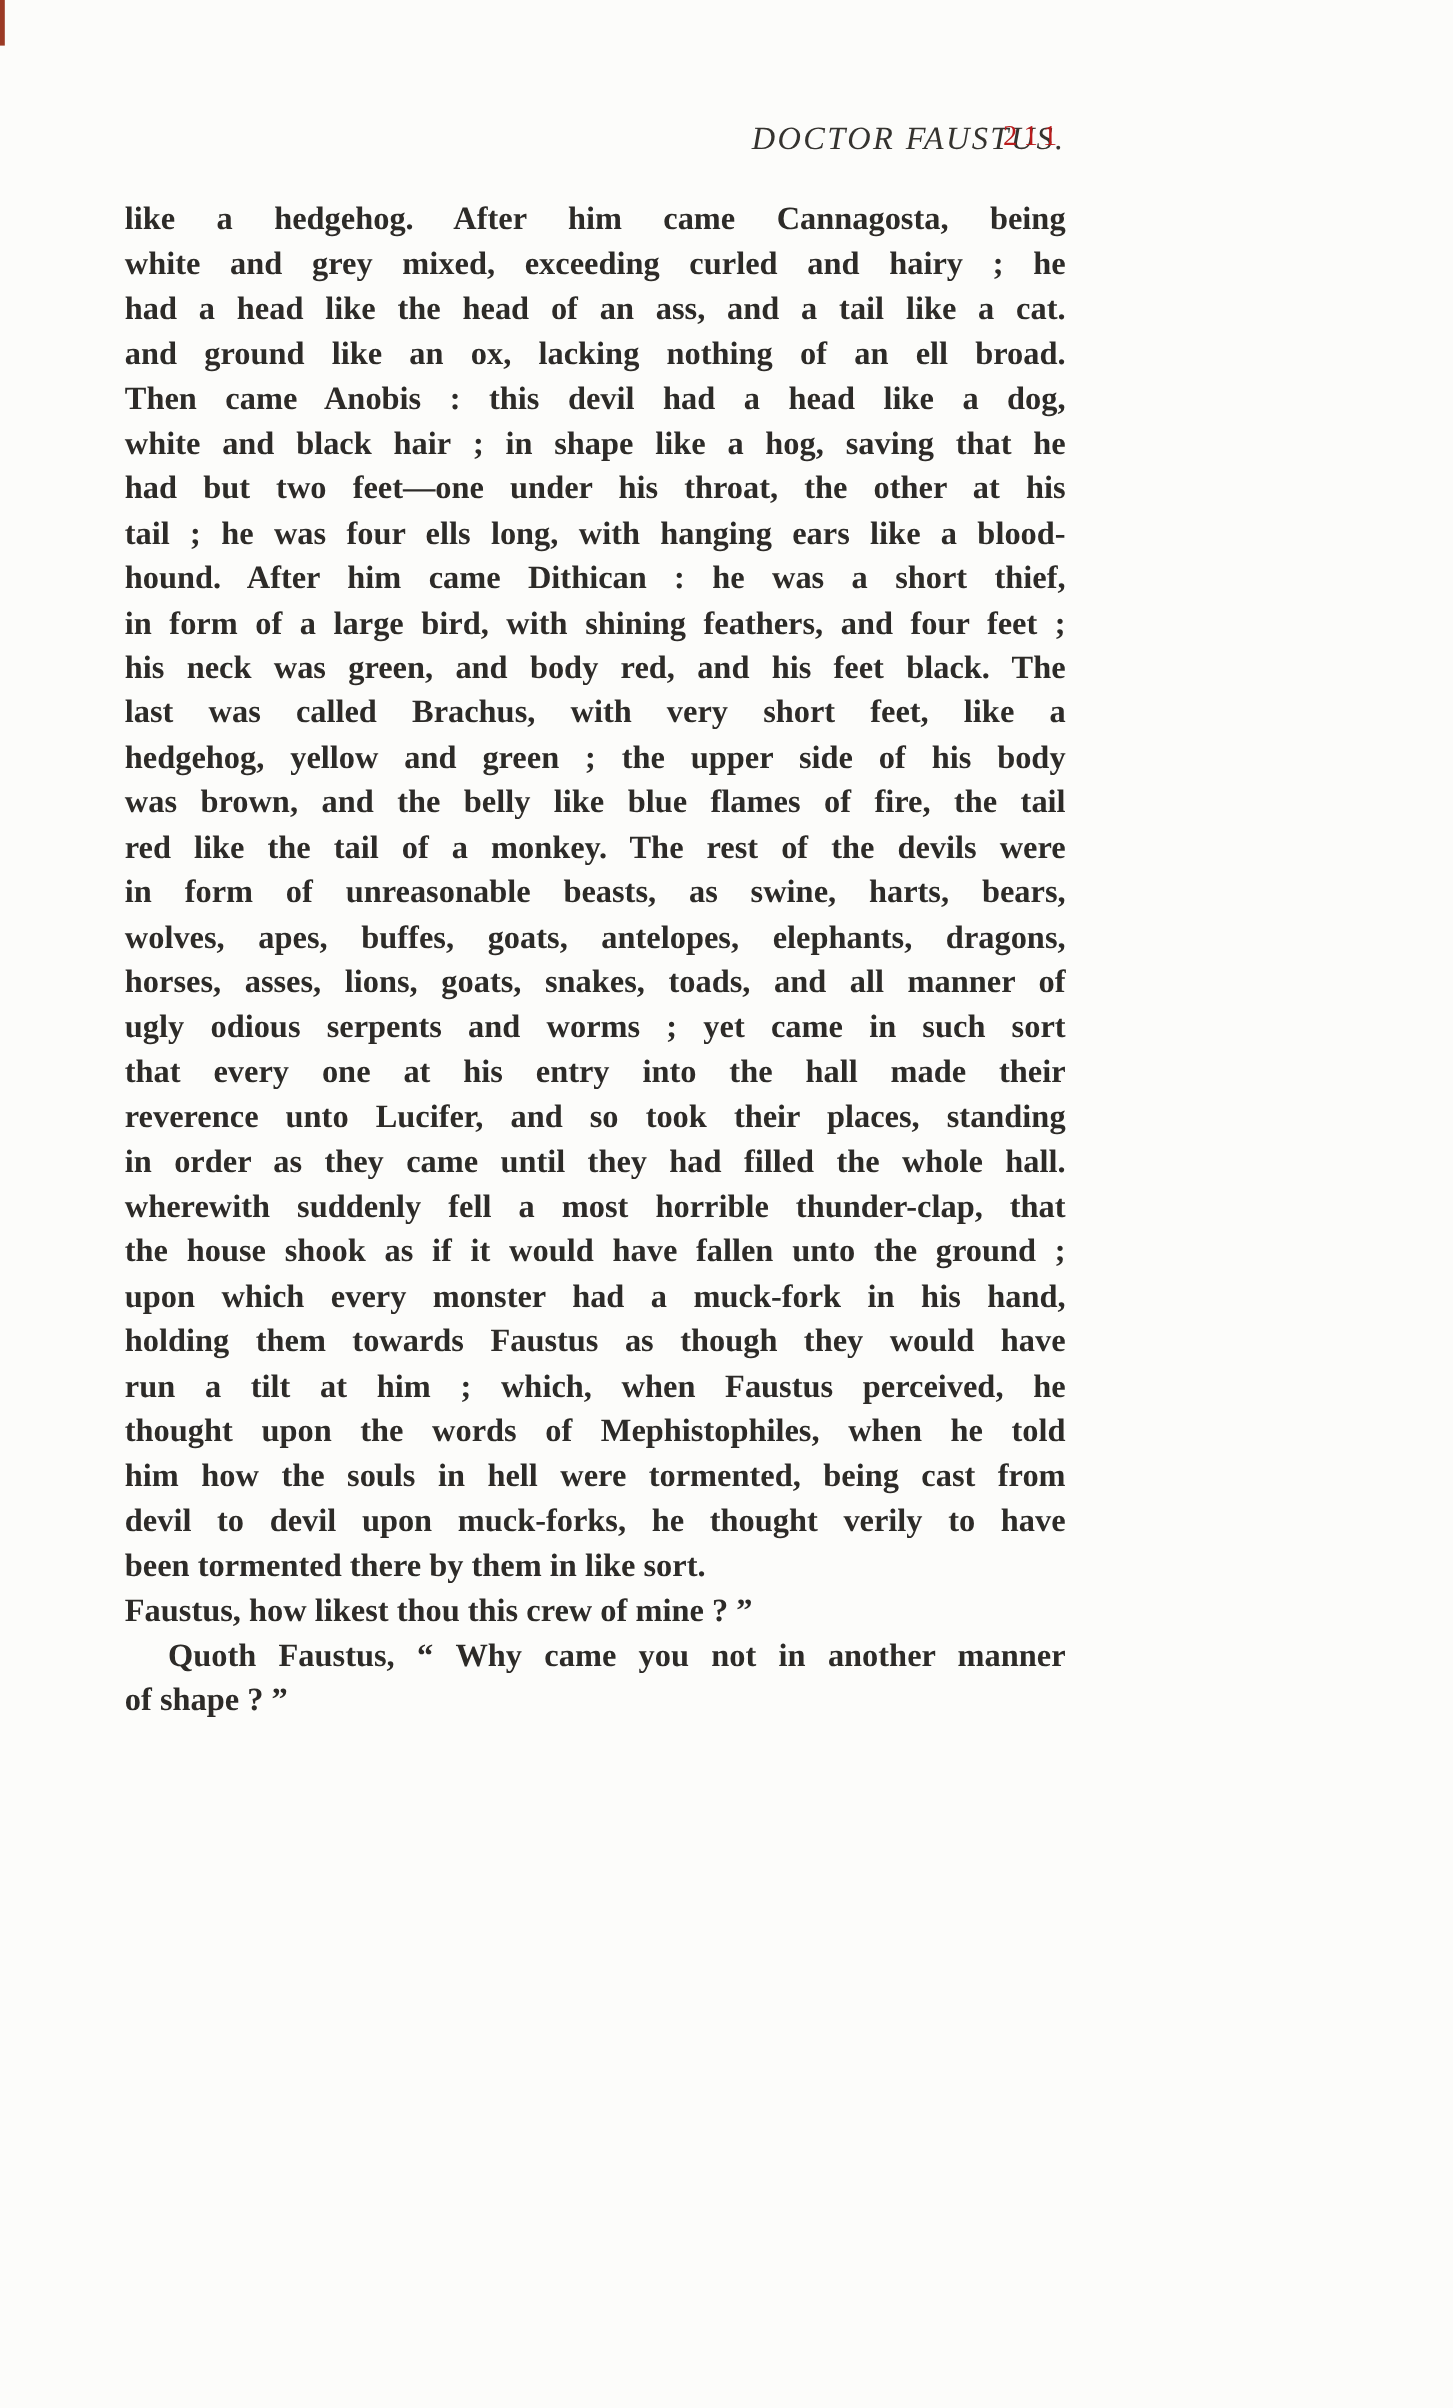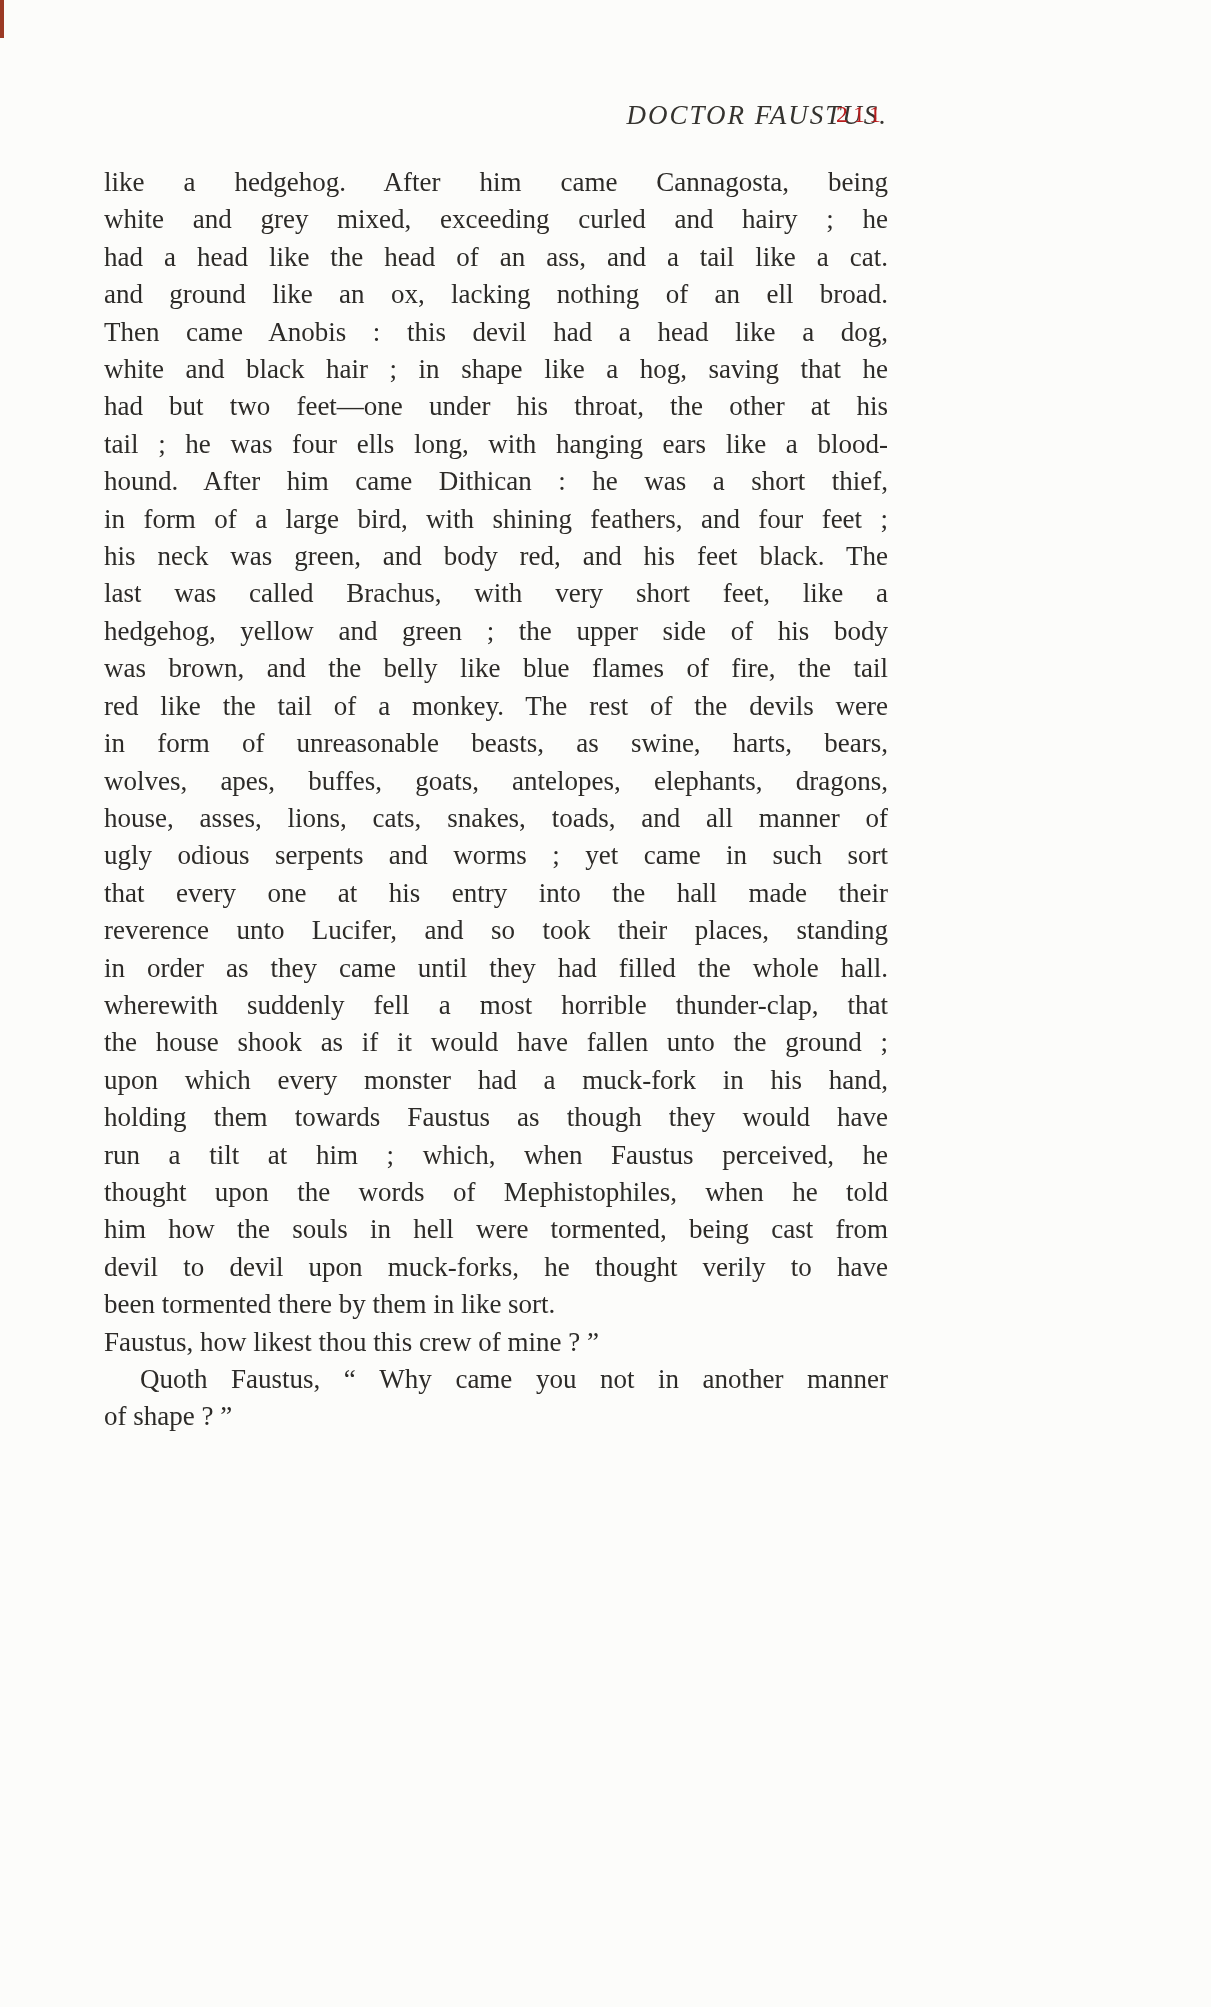--- a/index.html
+++ b/index.html
@@ -53,20 +53,21 @@
     top: 1px;
     font-size: 24px;
     letter-spacing: 5px;
     font-style: normal;
     color: #b91c1c;
   }
 
   .body-text {
     font-size: 27px;
     line-height: 37.4px;
+    font-weight: bold;
   }
 
   .paragraph { margin: 0; }
 
   .line {
     text-align: justify;
     text-align-last: justify;
   }
 
   .line.last {
@@ -101,21 +102,21 @@
           <div class="line">tail&nbsp;; he was four ells long, with hanging ears like a blood-</div>
           <div class="line">hound.  After him came Dithican&nbsp;: he was a short thief,</div>
           <div class="line">in form of a large bird, with shining feathers, and four feet&nbsp;;</div>
           <div class="line">his neck was green, and body red, and his feet black.  The</div>
           <div class="line">last was called Brachus, with very short feet, like a</div>
           <div class="line">hedgehog, yellow and green&nbsp;; the upper side of his body</div>
           <div class="line">was brown, and the belly like blue flames of fire, the tail</div>
           <div class="line">red like the tail of a monkey.  The rest of the devils were</div>
           <div class="line">in form of unreasonable beasts, as swine, harts, bears,</div>
           <div class="line">wolves, apes, buffes, goats, antelopes, elephants, dragons,</div>
-          <div class="line">house, asses, lions, cats, snakes, toads, and all manner of</div>
+          <div class="line">horses, asses, lions, goats, snakes, toads, and all manner of</div>
           <div class="line">ugly odious serpents and worms&nbsp;; yet came in such sort</div>
           <div class="line">that every one at his entry into the hall made their</div>
           <div class="line">reverence unto Lucifer, and so took their places, standing</div>
           <div class="line">in order as they came until they had filled the whole hall.</div>
           <div class="line">wherewith suddenly fell a most horrible thunder-clap, that</div>
           <div class="line">the house shook as if it would have fallen unto the ground&nbsp;;</div>
           <div class="line">upon which every monster had a muck-fork in his hand,</div>
           <div class="line">holding them towards Faustus as though they would have</div>
           <div class="line">run a tilt at him&nbsp;; which, when Faustus perceived, he</div>
           <div class="line">thought upon the words of Mephistophiles, when he told</div>

